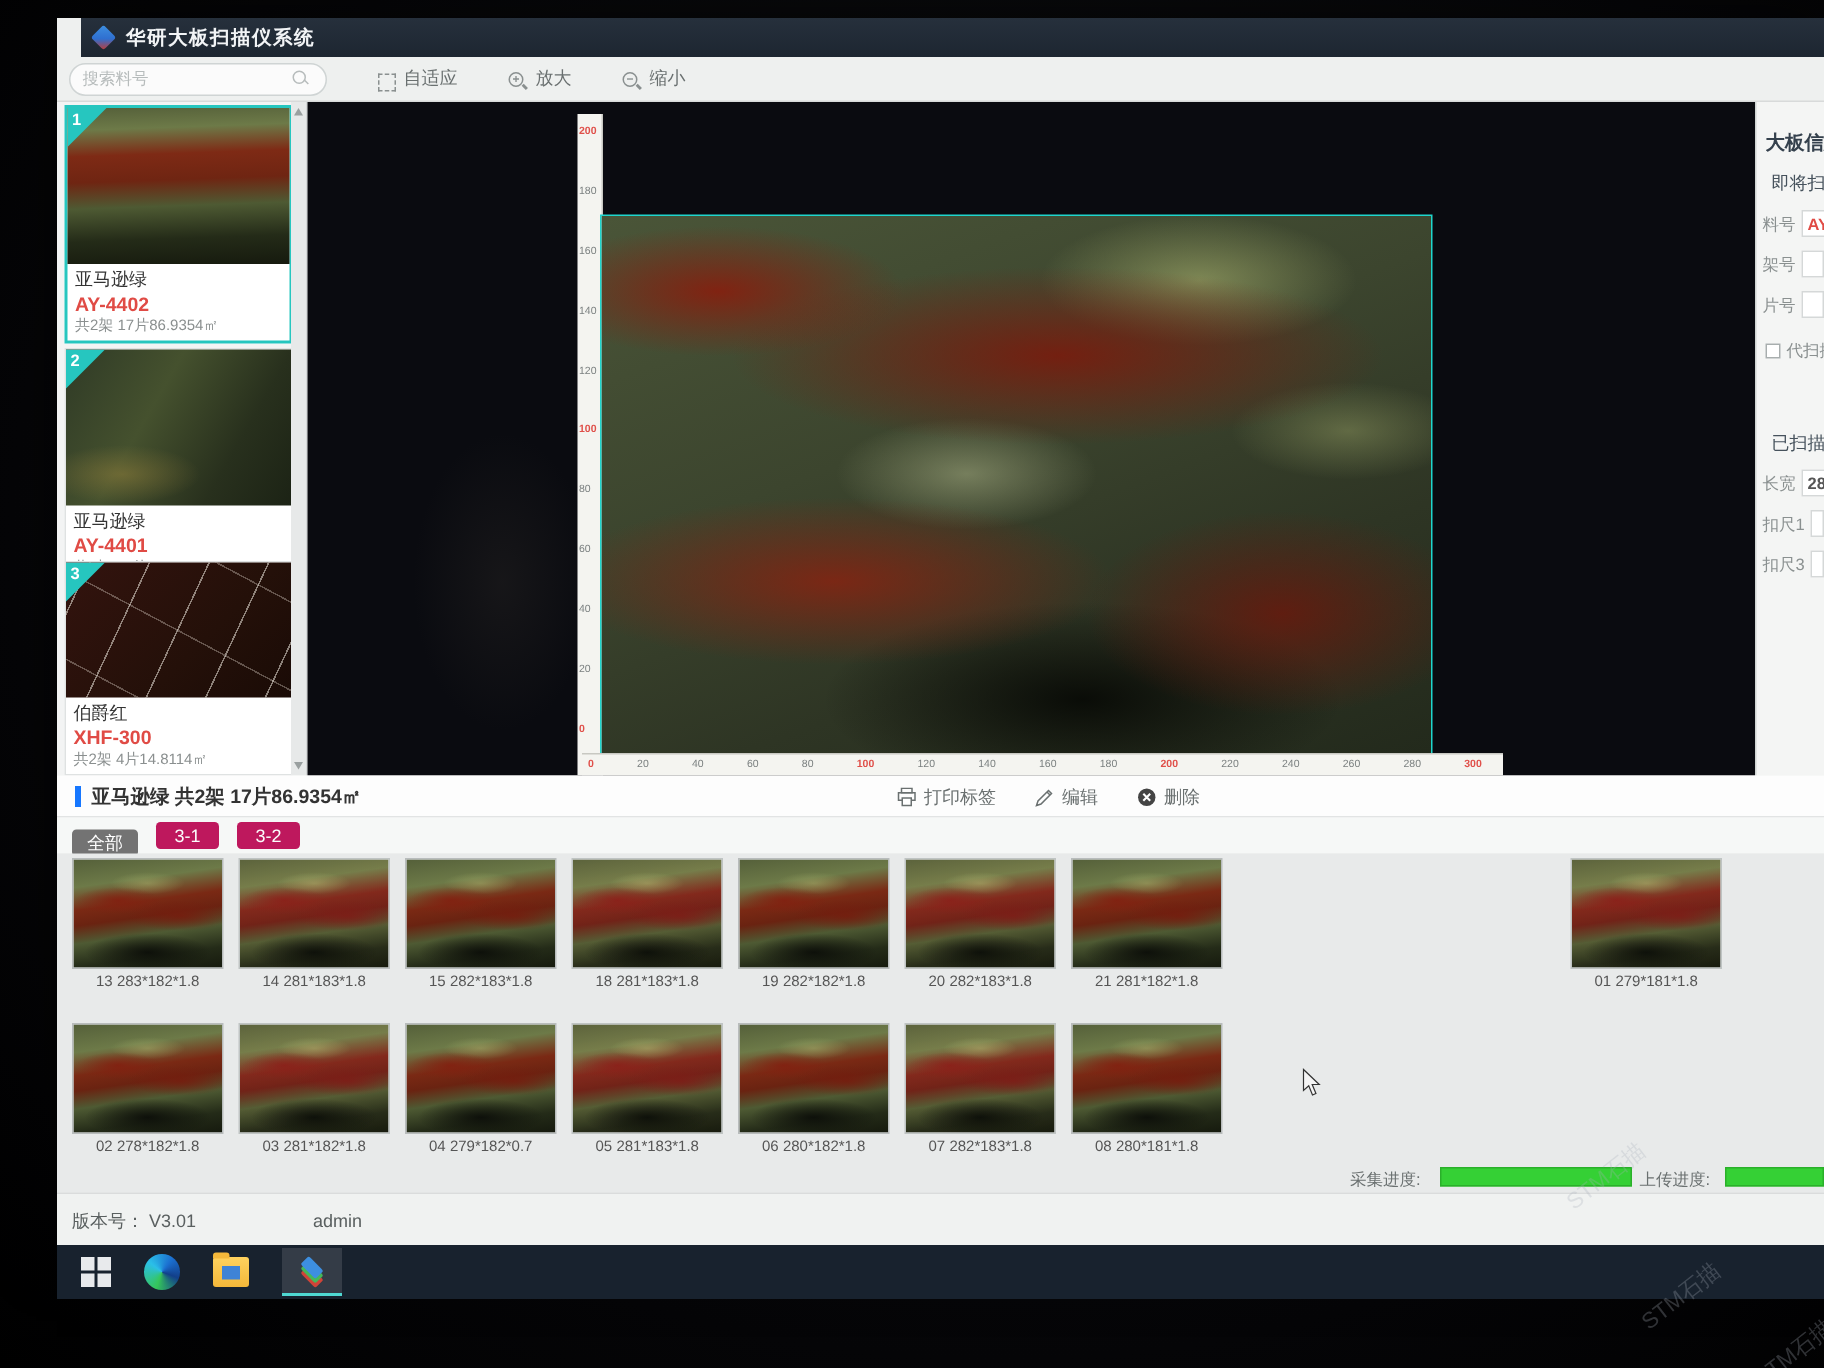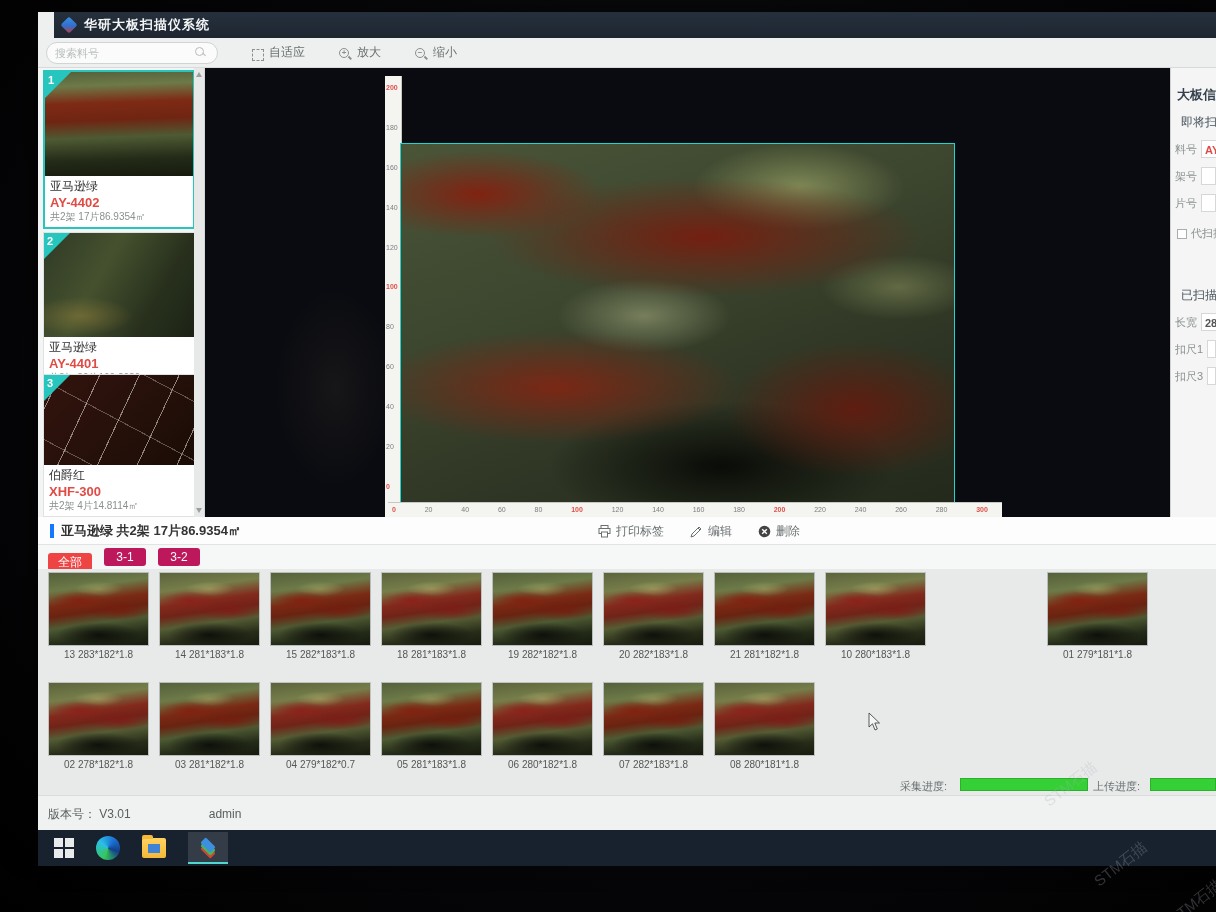--- a/index.html
+++ b/index.html
@@ -105,21 +105,21 @@
              border-bottom:1px solid #e2e4e4; display:flex; align-items:center; }
   .accent-bar { width:4px; height:14px; background:#1677ff; margin-left:12px; margin-right:7px; }
   .infobar .summary { font-size:13px; color:#333; font-weight:bold; }
   .action-group { position:absolute; left:560px; top:0; height:28px; display:flex; align-items:center; gap:26px; }
   .action { display:flex; align-items:center; gap:5px; font-size:12px; color:#6a7070; cursor:default; }
   .action svg { display:block; }
 
   
   .tabsrow { position:absolute; left:0; top:533px; width:100%; height:24px; background:#f6f8f7; display:flex; align-items:center; gap:12px; padding-left:10px; }
   .tab { height:18px; min-width:42px; padding:0 10px; border-radius:3px; font-size:12px; line-height:18px; text-align:center; }
-  .tab.active { background:#ef4444; color:#fff;margin-top:10px; }
+  .tab.active { background:#737373; color:#fff;margin-top:10px; }
   .tab.idle { background:#be185d; color:#fbfcfc; }
 
   
   .grid { position:absolute; left:0; top:557px; width:100%; height:226px; background:#e8eaea; }
   .thumb { position:absolute; width:101px; }
   .thumb .stone { width:101px; height:74px; border:1px solid #b8bcbc;
     background:
       radial-gradient(ellipse 45px 14px at 30% 38%, rgba(130,32,16,.9), transparent 64%),
       radial-gradient(ellipse 55px 16px at 72% 52%, rgba(118,28,14,.85), transparent 64%),
       radial-gradient(ellipse 40px 12px at 50% 22%, rgba(170,180,110,.5), transparent 62%),
@@ -365,24 +365,20 @@
           <div class="cap">19 282*182*1.8</div>
         </div>
       <div class="thumb" style="left:565px;top:3px;">
           <div class="stone"></div>
           <div class="cap">20 282*183*1.8</div>
         </div>
       <div class="thumb" style="left:676px;top:3px;">
           <div class="stone"></div>
           <div class="cap">21 281*182*1.8</div>
         </div>
-      <div class="thumb" style="left:787px;top:3px;">
-          <div class="stone"></div>
-          <div class="cap">10 280*183*1.8</div>
-        </div>
       <div class="thumb" style="left:1009px;top:3px;">
           <div class="stone"></div>
           <div class="cap">01 279*181*1.8</div>
         </div>
 
       <div class="thumb" style="left:10px;top:113px;">
           <div class="stone"></div>
           <div class="cap">02 278*182*1.8</div>
         </div>
       <div class="thumb" style="left:121px;top:113px;">

